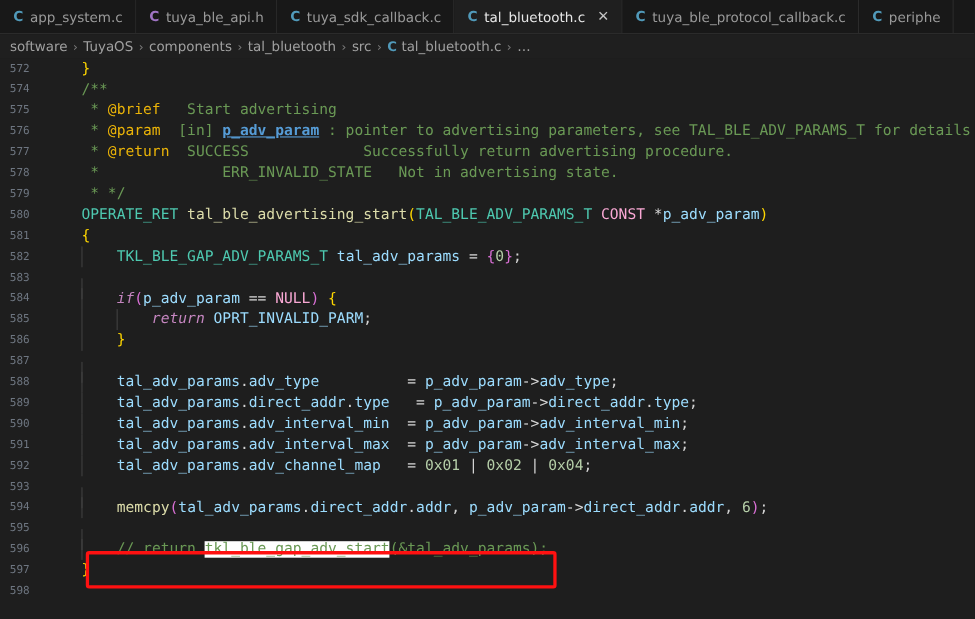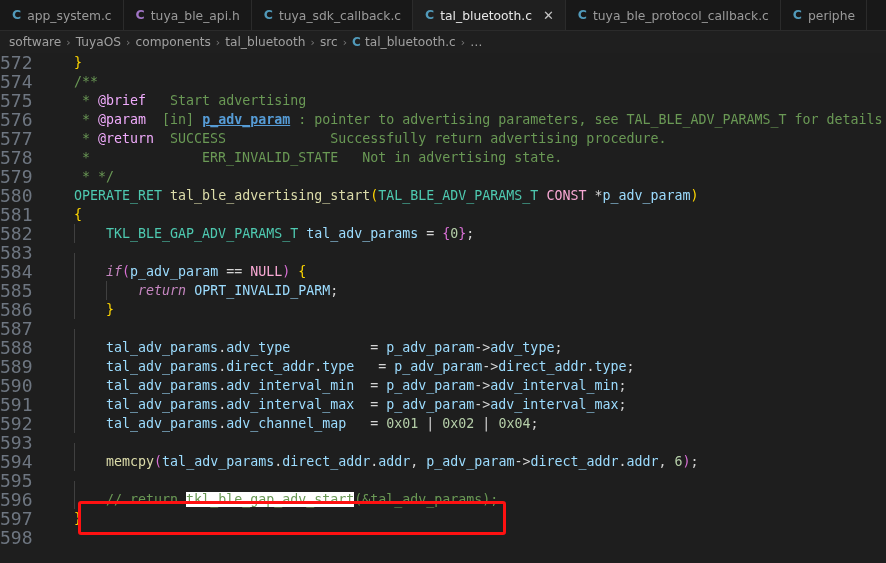--- a/index.html
+++ b/index.html
@@ -104,24 +104,24 @@
   }
   .code-row {
     display: flex;
     height: 19px;
     align-items: center;
     white-space: pre;
   }
   .lineno {
     width: 46px;
     min-width: 46px;
-    text-align: left;
+    text-align: center;
     padding-right: 10px;
     color: #6e7681;
-    font-size: 18px;
+    font-size: 10px;
     user-select: none;
   }
   .codecell {
     position: relative;
     padding-left: 12px;
     flex: 1 1 auto;
     white-space: pre;
     overflow: visible;
   }
 
@@ -130,21 +130,21 @@
     position: absolute;
     top: 0;
     width: 1px;
     background: #404040;
     height: 19px;
   }
 
   
   .t-plain    { color: #d4d4d4; }
   .t-comment  { color: #6a9955; }
-  .t-doctag   { color: #f0abfc; }
+  .t-doctag   { color: #eab308; }
   .t-docparam { color: #569cd6; font-weight: bold; text-decoration: underline; }
   .t-type     { color: #4ec9b0; }
   .t-func     { color: #dcdcaa; }
   .t-kw       { color: #c586c0; font-style: italic; }
   .t-ctl      { color: #f9a8d4; }
   .t-var      { color: #9cdcfe; }
   .t-num      { color: #b5cea8; }
   .t-br-y     { color: #ffd700; }
   .t-br-p     { color: #da70d6; }
   .t-hl       { background: #ffffff; }

